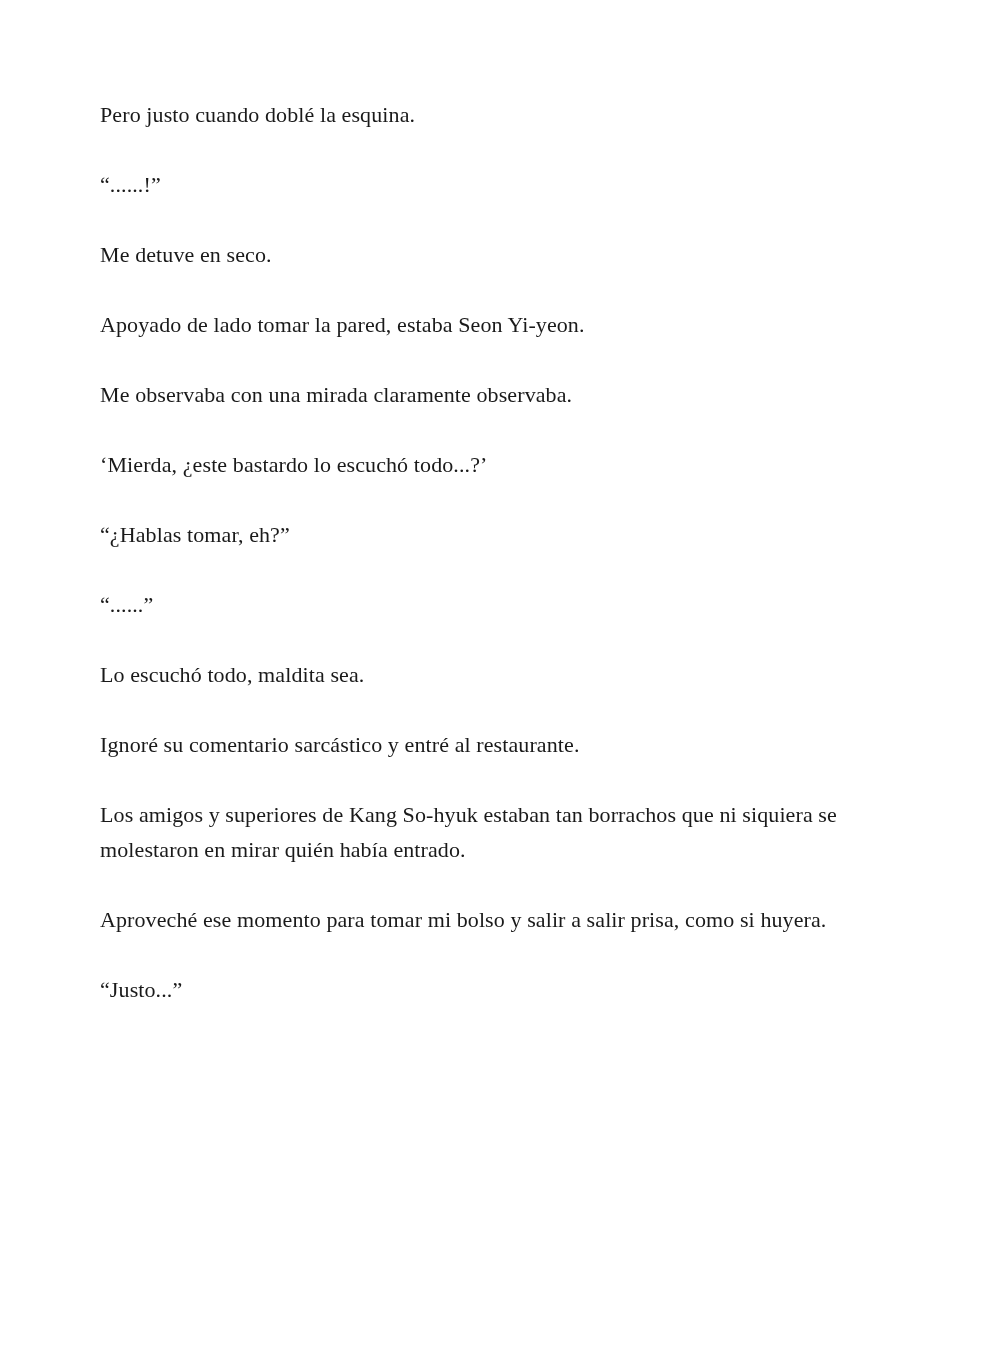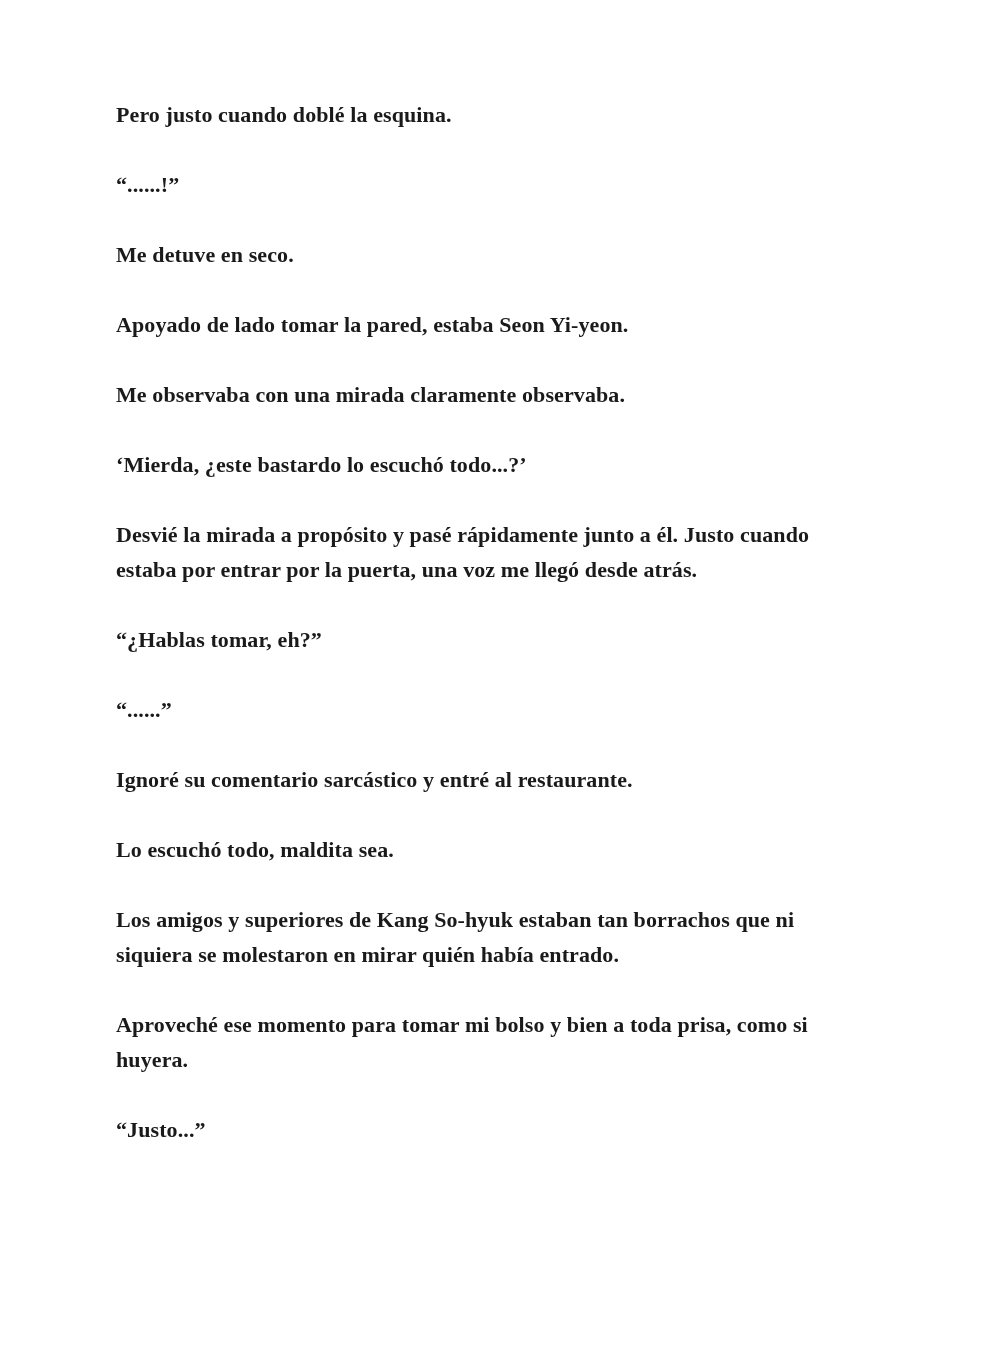--- a/index.html
+++ b/index.html
@@ -18,36 +18,34 @@
       left: 100px;
       top: 97px;
       width: 770px;
       font-family: "Liberation Serif", "DejaVu Serif", serif;
       font-size: 22px;
       line-height: 35px;
       color: #1a1a1a;
       letter-spacing: 0.1px;
     }
     .para {
-      margin: 0 0 35px 16px;
+      margin: 0 0 35px 0;
       padding: 0;
-      font-weight: bold;
     }
   </style>
 </head>
 <body>
 
 <div class="page">
   <p class="para">Pero justo cuando doblé la esquina.</p>
   <p class="para">“......!”</p>
   <p class="para">Me detuve en seco.</p>
   <p class="para">Apoyado de lado tomar la pared, estaba Seon Yi-yeon.</p>
   <p class="para">Me observaba con una mirada claramente observaba.</p>
   <p class="para">‘Mierda, ¿este bastardo lo escuchó todo...?’</p>
-  <p class="para">Desvié la mirada a propósito y pasé rápidamente junto a él. Justo cuando estaba por entrar por la puerta, una voz me llegó desde atrás.</p>
   <p class="para">“¿Hablas tomar, eh?”</p>
   <p class="para">“......”</p>
+  <p class="para">Lo escuchó todo, maldita sea.</p>
   <p class="para">Ignoré su comentario sarcástico y entré al restaurante.</p>
-  <p class="para">Lo escuchó todo, maldita sea.</p>
   <p class="para">Los amigos y superiores de Kang So-hyuk estaban tan borrachos que ni siquiera se molestaron en mirar quién había entrado.</p>
-  <p class="para">Aproveché ese momento para tomar mi bolso y bien a toda prisa, como si huyera.</p>
+  <p class="para">Aproveché ese momento para tomar mi bolso y salir a salir prisa, como si huyera.</p>
   <p class="para">“Justo...”</p>
 </div>
 
 </body></html>

